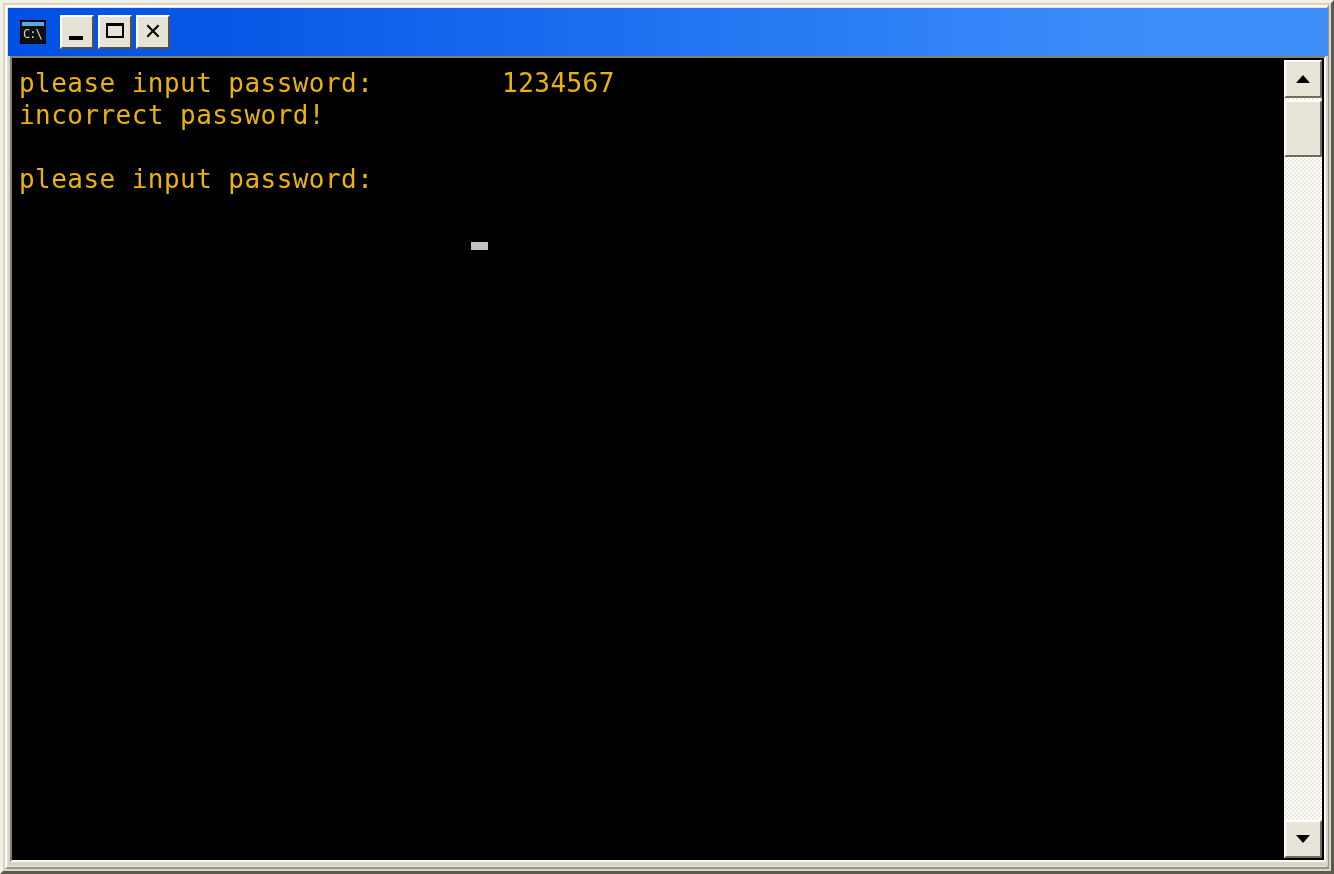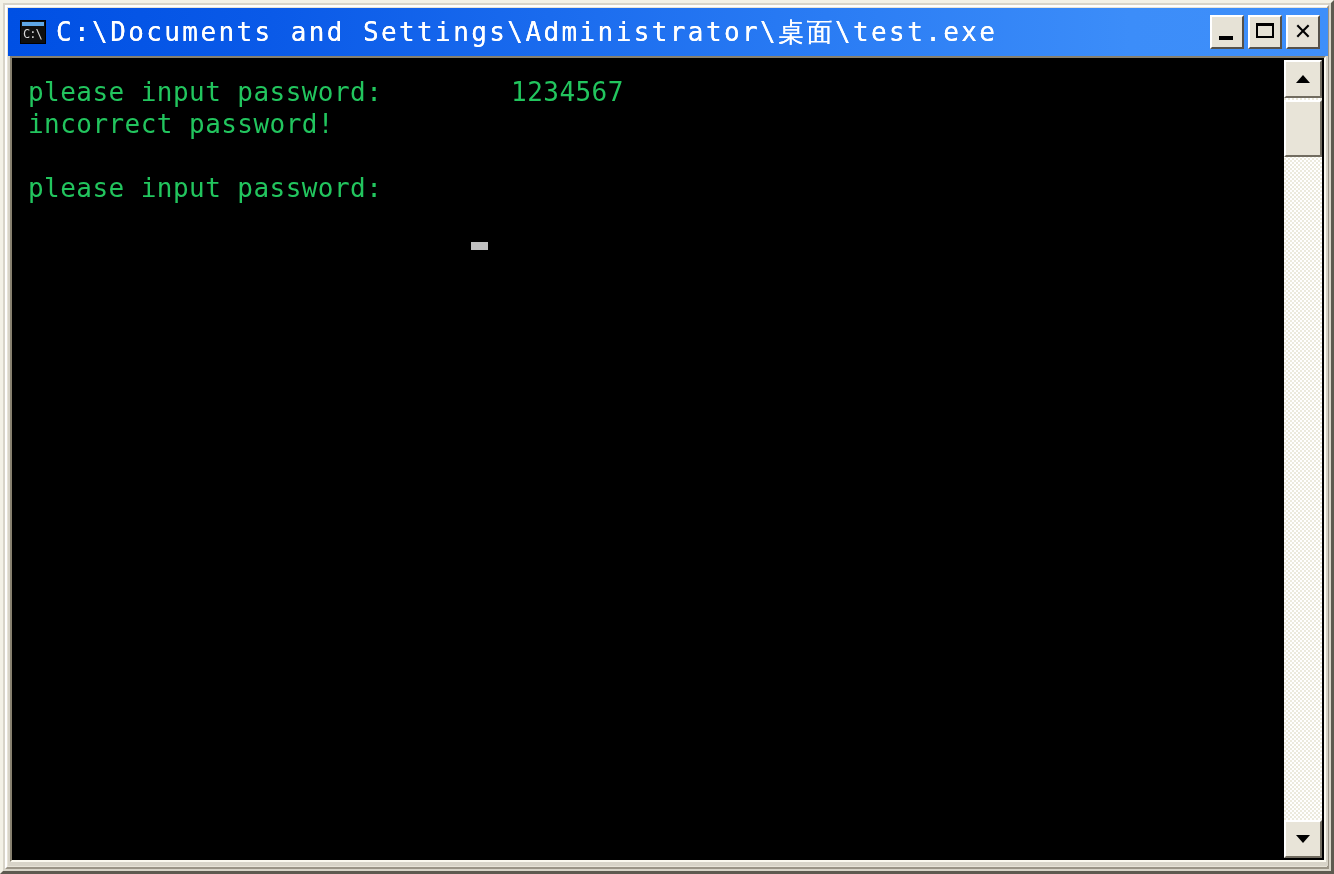--- a/index.html
+++ b/index.html
@@ -170,23 +170,23 @@
   #console-screen {
     position: absolute;
     left: 2px;
     top: 2px;
     width: 1277px;
     bottom: 2px;
     background: #000000;
     overflow: hidden;
   }
   #console-text {
-    margin: 10px;
+    margin: 1px;
     padding: 0;
-    color: #22c55e;
+    color: #eab308;
     font-family: "DejaVu Sans Mono", monospace;
     font-size: 26px;
     line-height: 32px;
     letter-spacing: 0.45px;
     white-space: pre;
     position: absolute;
     left: 4px;
     top: 6px;
   }
   #cursor-block {
@@ -276,21 +276,20 @@
 <body>
 
 <div id="console-window">
   <div id="console-window-inner">
 
     <div id="title-bar">
       <div id="app-icon">
         <div class="icon-titlestrip"></div>
         <div class="icon-text">C:\</div>
       </div>
-      <div id="title-text">C:\Documents and Settings\Administrator\桌面\test.exe</div>
       <div id="window-controls">
         <div class="win-btn">
           <span class="glyph-min"></span>
         </div>
         <div class="win-btn">
           <span class="glyph-max"></span>
         </div>
         <div class="win-btn">
           <span class="glyph-close">✕</span>
         </div>

